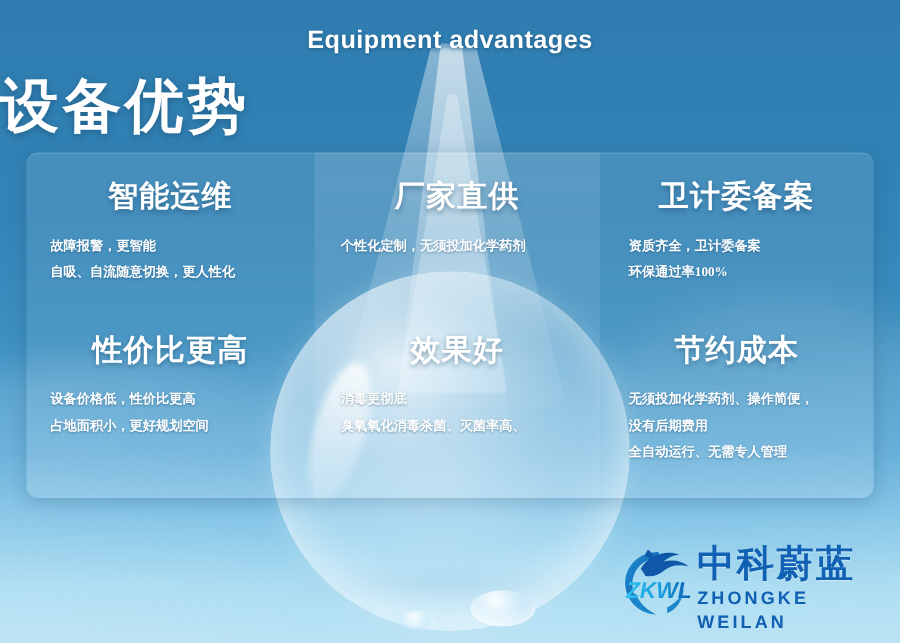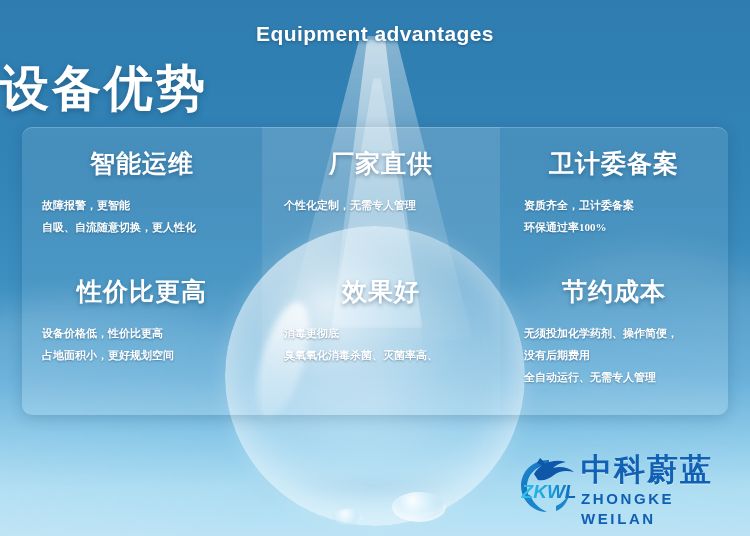--- a/index.html
+++ b/index.html
@@ -253,21 +253,21 @@
       <div class="card-head">智能运维</div>
       <div class="card-body">
         <span>故障报警，更智能</span>
         <span>自吸、自流随意切换，更人性化</span>
       </div>
     </div>
 
     <div class="card r1 c2">
       <div class="card-head">厂家直供</div>
       <div class="card-body">
-        <span>个性化定制，无需专人管理</span>
+        <span>个性化定制，无须投加化学药剂</span>
       </div>
     </div>
 
     <div class="card r1 c3">
       <div class="card-head">卫计委备案</div>
       <div class="card-body">
         <span>资质齐全，卫计委备案</span>
         <span>环保通过率100%</span>
       </div>
     </div>

